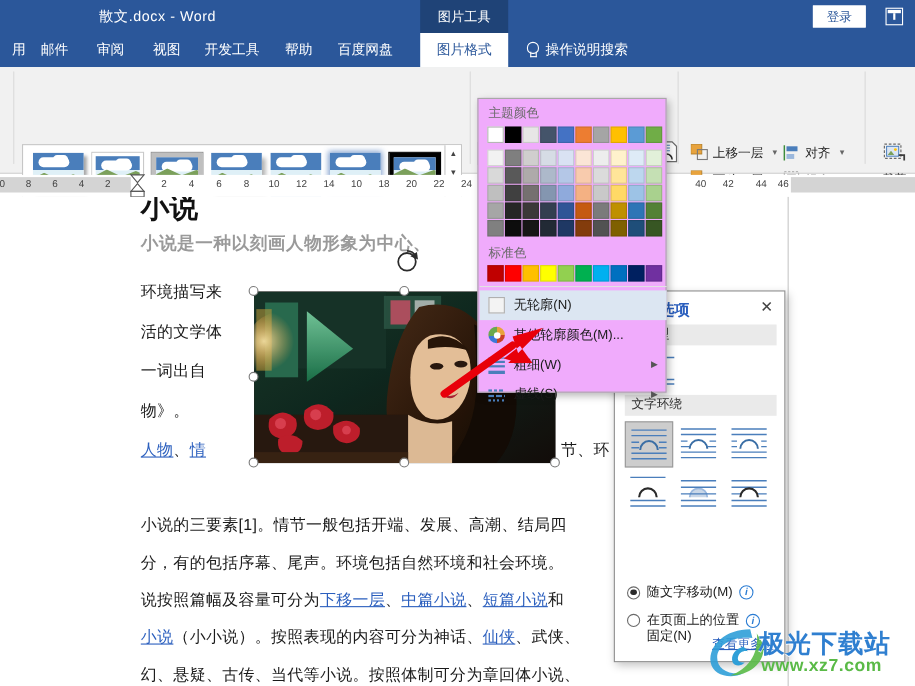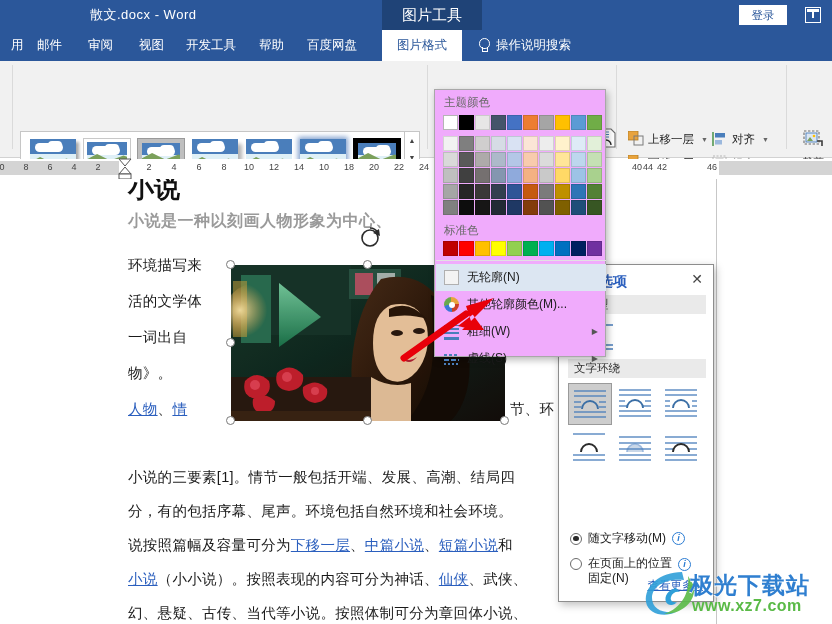--- a/index.html
+++ b/index.html
@@ -14,22 +14,22 @@
   
   .titlebar{
     position:absolute; left:0; top:0; width:832px; height:30px;
     background:#2b579a; color:#fff;
   }
   .title-text{
     position:absolute; left:90px; top:6px; font-size:13px; color:#fff;
     letter-spacing:.5px;
   }
   .ctx-tab-title{
-    position:absolute; left:382px; top:0; width:100px; height:30px;
-    background:#1f4377; color:#fff; font-size:15px;
+    position:absolute; left:382px; top:0; width:80px; height:30px;
+    background:#1f4377; color:#fff; font-size:12px;
     display:flex; align-items:center; justify-content:center;
   }
   .signin-btn{
     position:absolute; right:45px; top:5px; width:48px; height:20px;
     background:#fff; color:#2b579a; font-size:11.5px;
     display:flex; align-items:center; justify-content:center;
     border:1px solid #fff;
   }
   .ribbon-display-icon{
     position:absolute; right:11px; top:7px; width:16px; height:16px;
@@ -562,21 +562,21 @@
   <div class="rnum" style="left:243px;">10</div>
   <div class="rnum" style="left:268px;">12</div>
   <div class="rnum" style="left:293px;">14</div>
   <div class="rnum" style="left:318px;">10</div>
   <div class="rnum" style="left:343px;">18</div>
   <div class="rnum" style="left:368px;">20</div>
   <div class="rnum" style="left:393px;">22</div>
   <div class="rnum" style="left:418px;">24</div>
   <div class="rnum" style="left:631px;">40</div>
   <div class="rnum" style="left:656px;">42</div>
-  <div class="rnum" style="left:642px;">44</div>
+  <div class="rnum" style="left:686px;">44</div>
   <div class="rnum" style="left:706px;">46</div>
 
   <div style="position:absolute;left:118px;top:-1px;">
     <svg width="14" height="22" viewBox="0 0 14 22">
       <polygon points="1,1 13,1 7,8" fill="#fff" stroke="#555" stroke-width="1"></polygon>
       <polygon points="7,9 13,16 1,16" fill="#fff" stroke="#555" stroke-width="1"></polygon>
       <rect x="1" y="16" width="12" height="5" fill="#fff" stroke="#555" stroke-width="1"></rect>
     </svg>
   </div>
 </div>

